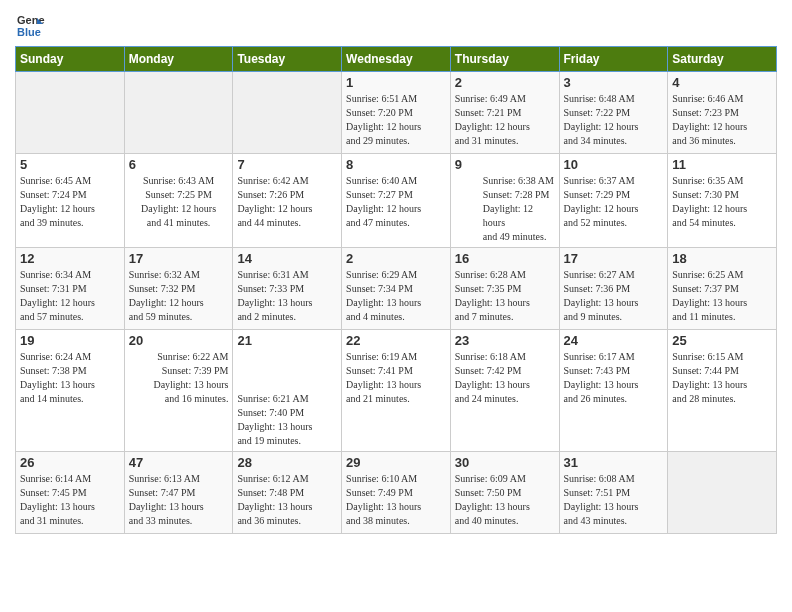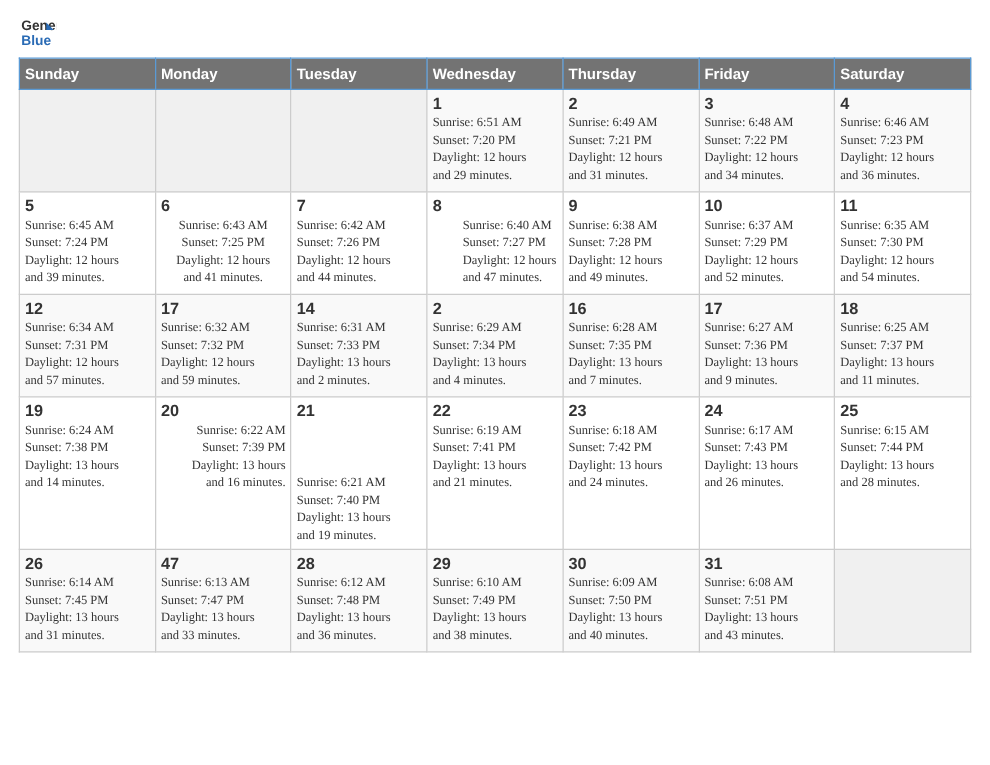--- a/index.html
+++ b/index.html
@@ -41,21 +41,21 @@
     .subtitle {
       font-size: 14px;
       color: #555;
     }
     .calendar {
       width: 100%;
       border-collapse: collapse;
       table-layout: fixed;
     }
     .calendar th {
-      background-color: #737373;
+      background-color: #4d7c0f;
       color: #fff;
       font-size: 12px;
       font-weight: bold;
       padding: 5px 4px;
       text-align: left;
       border: 1px solid #5a9ad5;
     }
     .calendar td {
       border: 1px solid #ccc;
       vertical-align: top;
@@ -166,28 +166,28 @@
           </td>
           <td>
             <div class="day-number">7</div>
             <div class="day-info" style="white-space: pre-line;">Sunrise: 6:42 AM
 Sunset: 7:26 PM
 Daylight: 12 hours
 and 44 minutes.</div>
           </td>
           <td>
             <div class="day-number">8</div>
-            <div class="day-info" style="white-space: pre-line; margin-left: 24px;">Sunrise: 6:40 AM
+            <div class="day-info" style="white-space: pre-line;">Sunrise: 6:40 AM
 Sunset: 7:27 PM
 Daylight: 12 hours
 and 47 minutes.</div>
           </td>
           <td>
             <div class="day-number">9</div>
-            <div class="day-info" style="white-space: pre-line;">Sunrise: 6:38 AM
+            <div class="day-info" style="white-space: pre-line; margin-left: 28px;">Sunrise: 6:38 AM
 Sunset: 7:28 PM
 Daylight: 12 hours
 and 49 minutes.</div>
           </td>
           <td>
             <div class="day-number">10</div>
             <div class="day-info" style="white-space: pre-line;">Sunrise: 6:37 AM
 Sunset: 7:29 PM
 Daylight: 12 hours
 and 52 minutes.</div>

